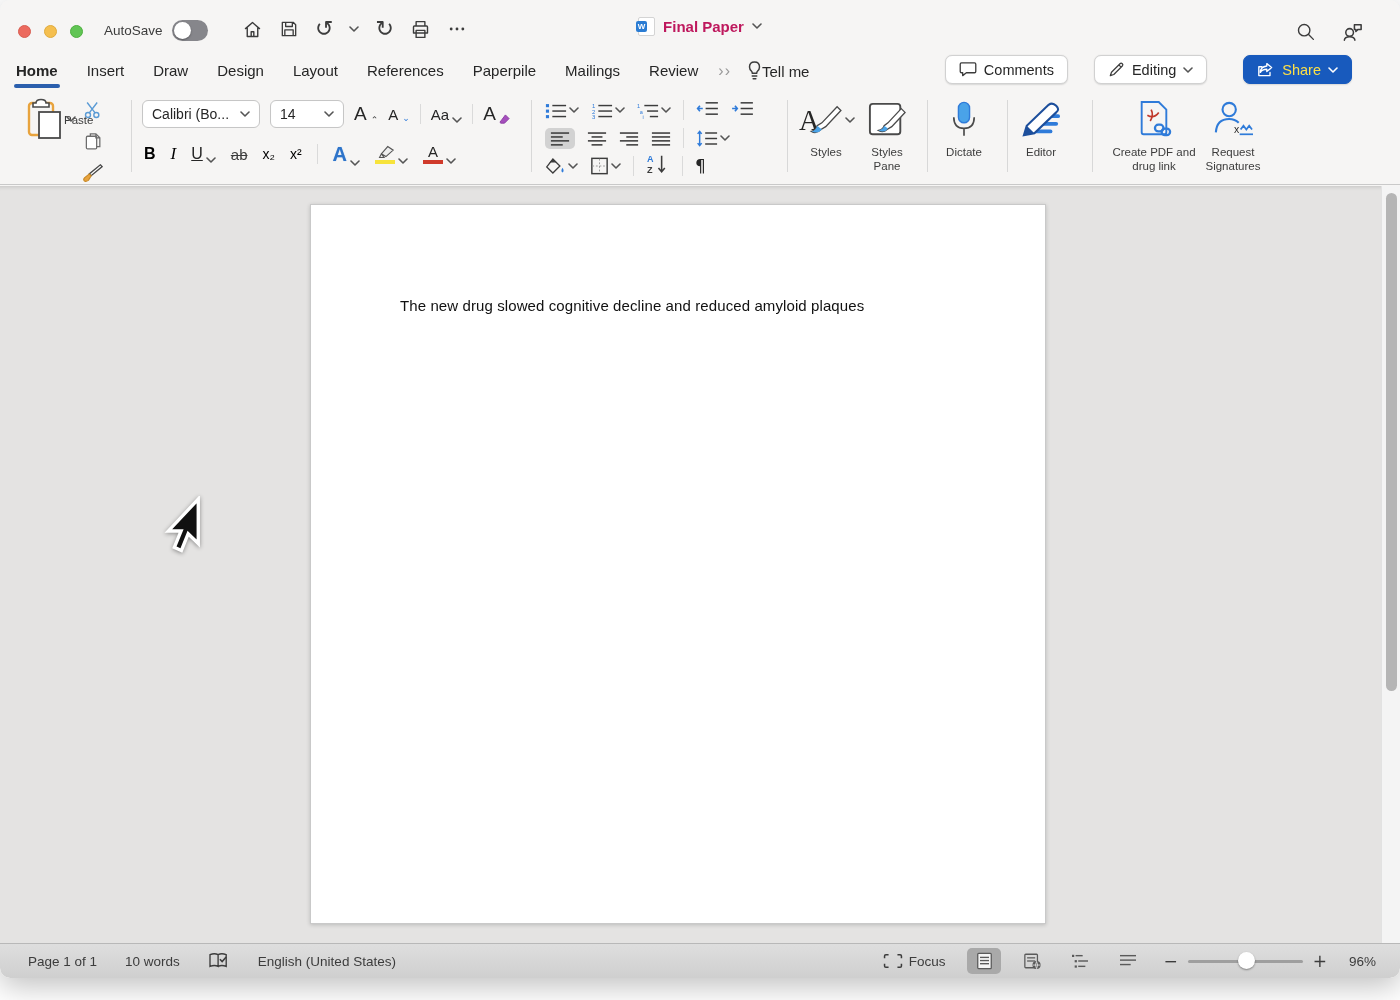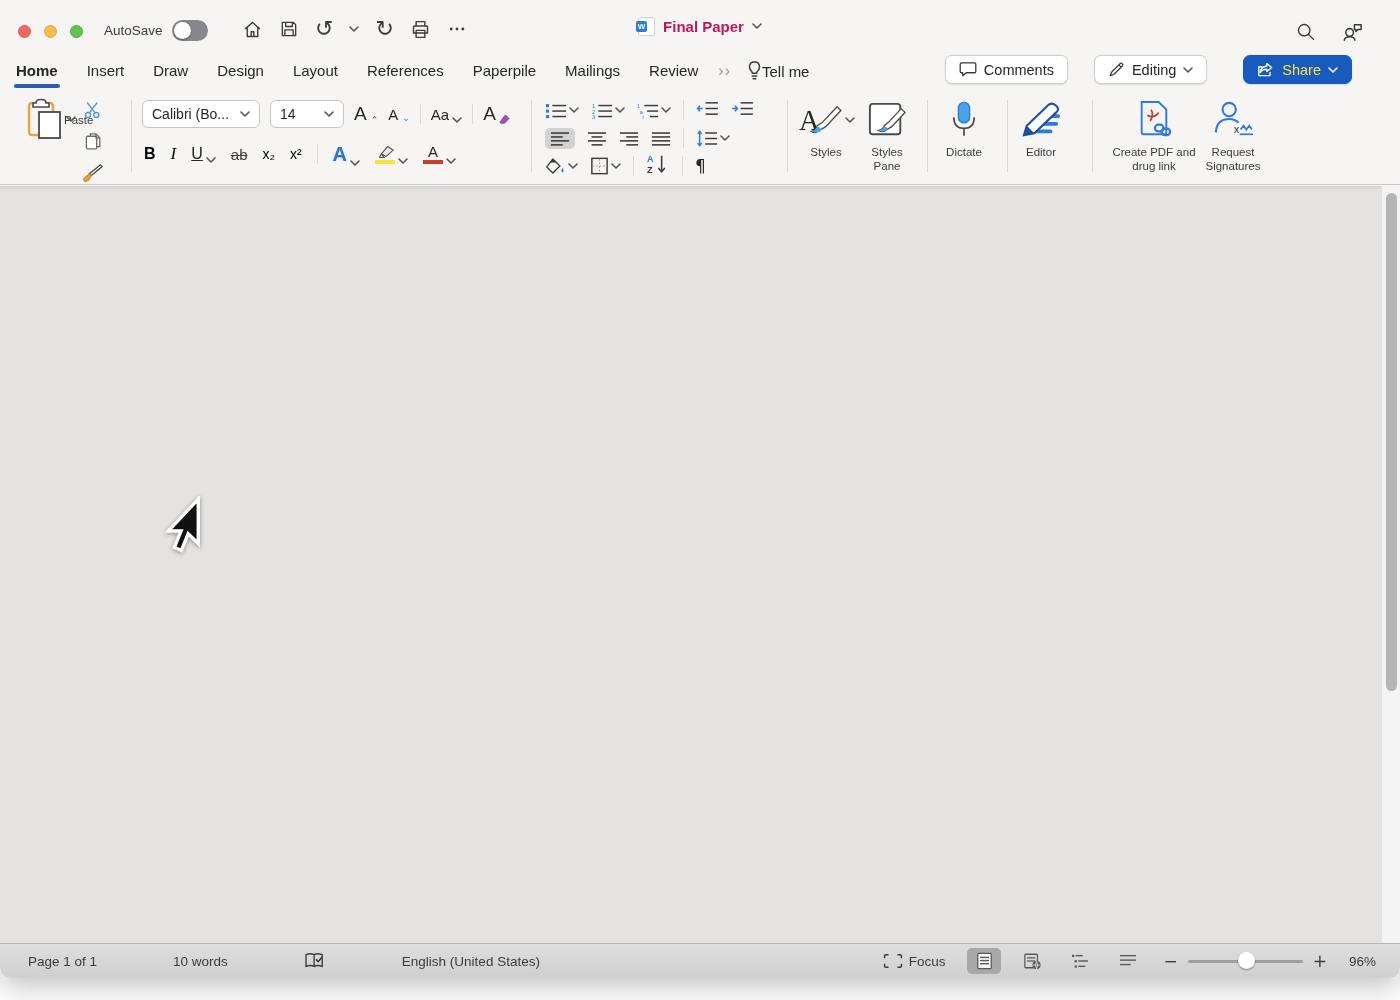--- a/index.html
+++ b/index.html
@@ -87,21 +87,21 @@
 
   
   .docarea { position:absolute; top:186px; left:0; right:0; bottom:35px; background:#e4e3e2; box-shadow:inset 0 5px 5px -5px rgba(0,0,0,.2); }
   .page { position:absolute; left:310px; top:18px; width:736px; height:720px; background:#fff; border:1px solid #c9c9c9; box-shadow:0 1px 4px rgba(0,0,0,.18); }
   .bodytext { position:absolute; left:89px; top:90px; width:560px; font-size:15px; color:#111; line-height:1.45; letter-spacing:.1px; }
   .cursor { position:absolute; left:163px; top:310px; width:46px; filter:drop-shadow(0 1px 2px rgba(0,0,0,.4)); }
   .scrolltrack { position:absolute; top:0; bottom:0; right:0; width:19px; background:#f4f4f4; border-left:1px solid #e2e2e2; }
   .scrollthumb { position:absolute; top:7px; right:3.5px; width:11px; height:498px; background:#b5b5b5; border-radius:6px; }
 
   
-  .statusbar { position:absolute; left:0; right:0; bottom:0; height:35px; background:linear-gradient(#dedede,#cfcfcf); border-top:1px solid #b8b8b8; display:flex; align-items:center; font-size:13.5px; color:#3c3c3c; border-radius:0 0 10px 10px;gap:48px; }
+  .statusbar { position:absolute; left:0; right:0; bottom:0; height:35px; background:linear-gradient(#dedede,#cfcfcf); border-top:1px solid #b8b8b8; display:flex; align-items:center; font-size:13.5px; color:#3c3c3c; border-radius:0 0 10px 10px; }
   .sb-item { margin-left:28px; display:flex; align-items:center; gap:6px; }
   .sb-right { position:absolute; right:24px; display:flex; align-items:center; gap:0; }
   .viewbtns { display:flex; align-items:center; gap:14px; margin:0 18px 0 22px; }
   .viewbtn { display:flex; align-items:center; justify-content:center; width:34px; height:26px; border-radius:5px; }
   .viewbtn.active { background:#a9a9a9; }
   .zoomwrap { display:flex; align-items:center; gap:10px; }
   .zslider { position:relative; width:115px; height:16px; }
   .zslider .track { position:absolute; top:7px; left:0; right:0; height:3px; background:#9f9f9f; border-radius:2px; }
   .zslider .thumb { position:absolute; top:-1px; left:50px; width:17px; height:17px; background:#fff; border-radius:50%; box-shadow:0 1px 2px rgba(0,0,0,.4); }
   .zoomsign { font-size:17px; color:#3c3c3c; font-family:"DejaVu Sans",sans-serif; }
@@ -590,20 +590,23 @@
             <text x="23" y="35" font-size="11" fill="#2b2b2b" font-family="sans-serif">x</text>
             <path d="M30 31 L33 27 L36 31 L39 27 L42 31" fill="none" stroke="#2f7bd9" stroke-width="1.8"></path>
             <line x1="29" y1="36" x2="43" y2="36" stroke="#2f7bd9" stroke-width="1.8"></line>
           </svg>
       </span>
       <span class="rlabel" style="width:84px">Request Signatures</span>
     </div>
   </div>
 
   <div class="docarea">
+    <div class="page">
+      <p class="bodytext">The new drug slowed cognitive decline and reduced amyloid plaques</p>
+    </div>
     <svg class="cursor" viewBox="0 0 30 42">
       <g transform="translate(30,0) scale(-1,1)">
         <path d="M7 2 L7 31 L13.6 24.6 L18 35.5 L22.6 33.5 L18.2 22.8 L26.5 22.8 Z" fill="#111" stroke="#fff" stroke-width="2.2"></path>
       </g>
     </svg>
     <div class="scrolltrack">
       <div class="scrollthumb"></div>
     </div>
   </div>
 

